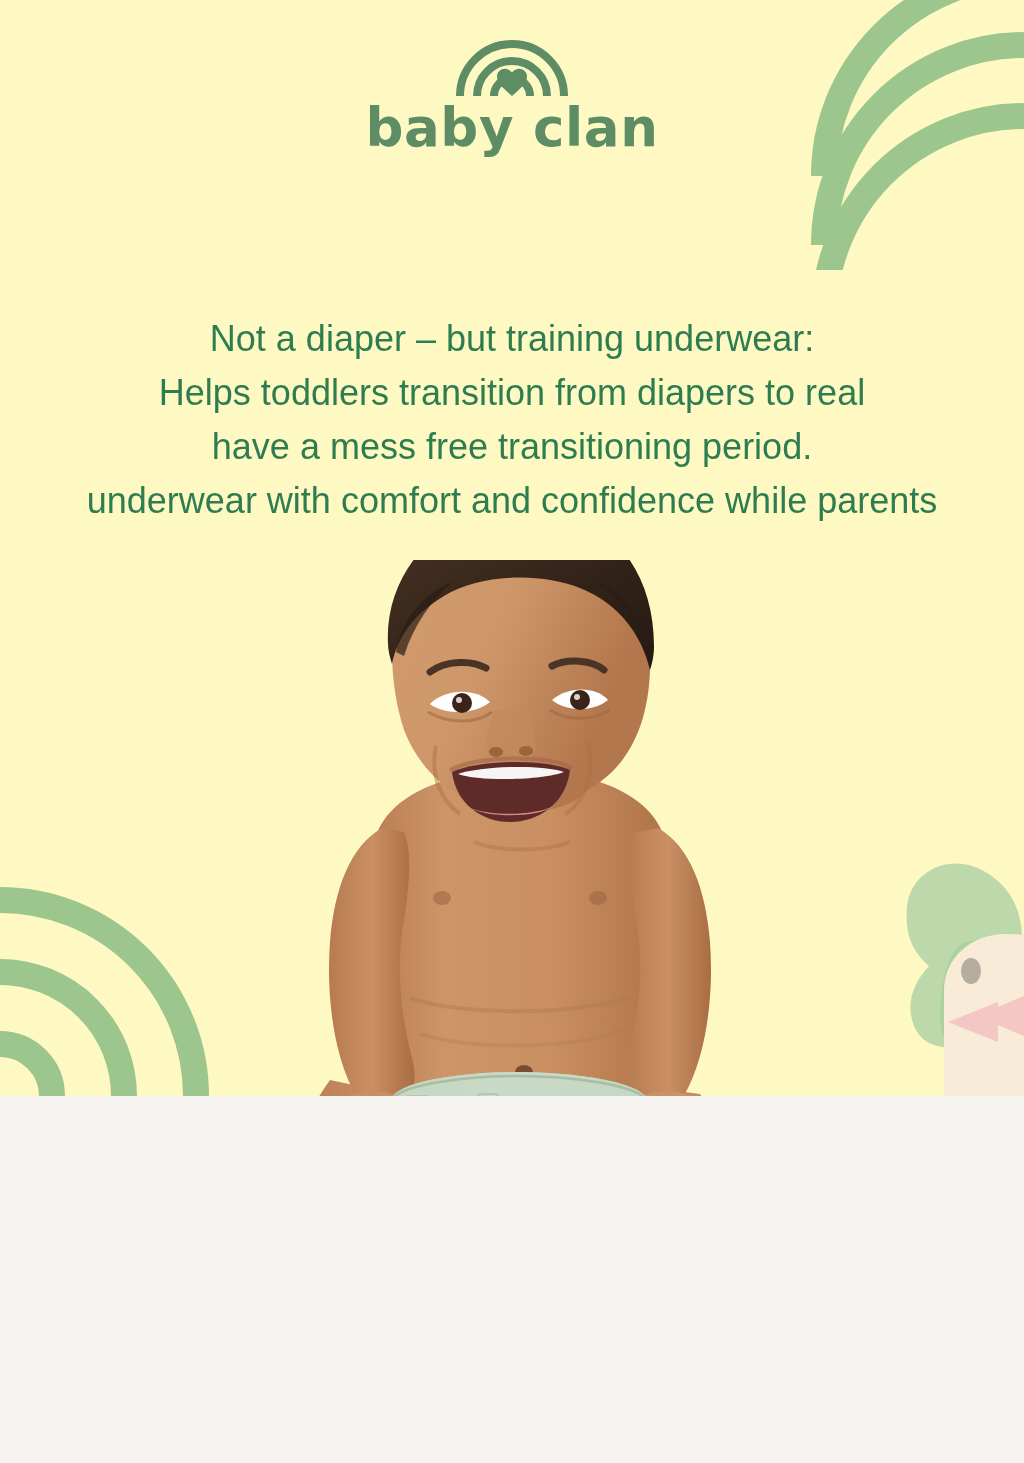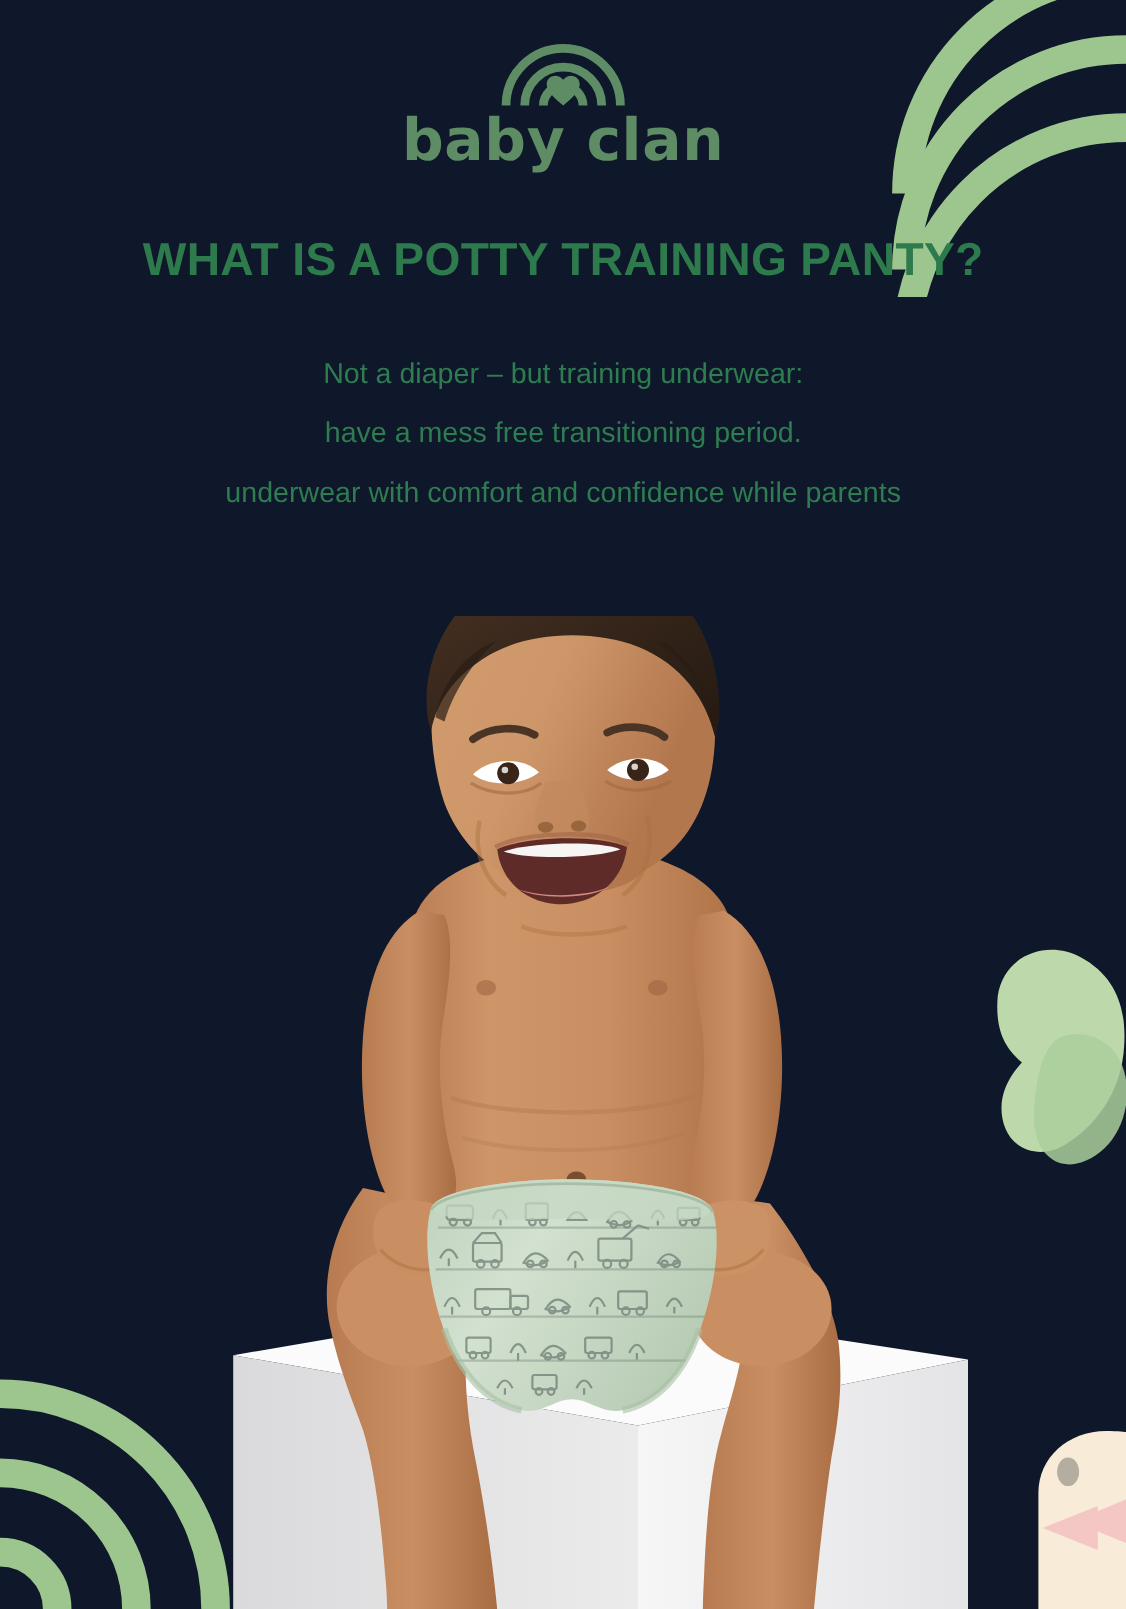--- a/index.html
+++ b/index.html
@@ -5,22 +5,22 @@
   * { margin:0; padding:0; box-sizing:border-box; }
   html,body { width:1024px; height:1463px; }
   body {
     background:#F4F3F0;
     font-family:"Liberation Sans", sans-serif;
     position:relative;
     overflow:hidden;
   }
   .poster {
     position:absolute; inset:0;
-    width:1024px; height:1463px;
-    background:#0f172a;
+    width:1024px; height:1096px;
+    background:#fef9c3;
     overflow:hidden;
   }
 
   
   .deco-layer { position:absolute; inset:0; pointer-events:none; }
   .deco-svg { position:absolute; }
 
   
   .logo-block {
     position:absolute; left:0; right:0; top:26px;
@@ -45,21 +45,21 @@
     font-weight:700;
     letter-spacing:0.3px;
     color:#2D7A4D;
     font-family:"Liberation Sans", sans-serif;
   }
 
   
   .body-copy {
     position:absolute; top:312px; left:10px; right:10px;
     text-align:center;
-    font-size:26px;
+    font-size:36px;
     line-height:54px;
     color:#2E7D51;
     font-family:"Liberation Sans", sans-serif;
   }
   .body-copy .line { display:block; white-space:nowrap; }
 
   
   .photo { position:absolute; left:0; top:560px; width:1024px; height:903px; }
   .photo svg { display:block; }
 </style>
@@ -113,24 +113,24 @@
         <path d="M24,70 A35,35 0 0 1 94,70"></path>
         <path d="M41,70 A18,18 0 0 1 77,70"></path>
       </g>
       <path d="M59,70 C50,62 44,57 44,50.5 C44,46 47.6,42.8 51.8,42.8
                C54.4,42.8 57,44.1 59,46.5 C61,44.1 63.6,42.8 66.2,42.8
                C70.4,42.8 74,46 74,50.5 C74,57 68,62 59,70 Z" fill="#5E8C65" stroke="none"></path>
     </svg>
     <div class="logo-word">baby clan</div>
   </div>
 
-  <h1 class="headline">WHAT IS A POTTY TRAINING PANTY?</h1>
 
   <div class="body-copy">
     <span class="line">Not a diaper – but training underwear:</span>
+    <span class="line">Helps toddlers transition from diapers to real</span>
     <span class="line">have a mess free transitioning period.</span>
     <span class="line">underwear with comfort and confidence while parents</span>
   </div>
 
   <div class="photo">
     <svg width="1024" height="903" viewBox="0 0 1024 903">
       <defs>
         <linearGradient id="skin" x1="0" y1="0" x2="1" y2="0">
           <stop offset="0%" stop-color="#B97C52"></stop>
           <stop offset="25%" stop-color="#CD9568"></stop>

